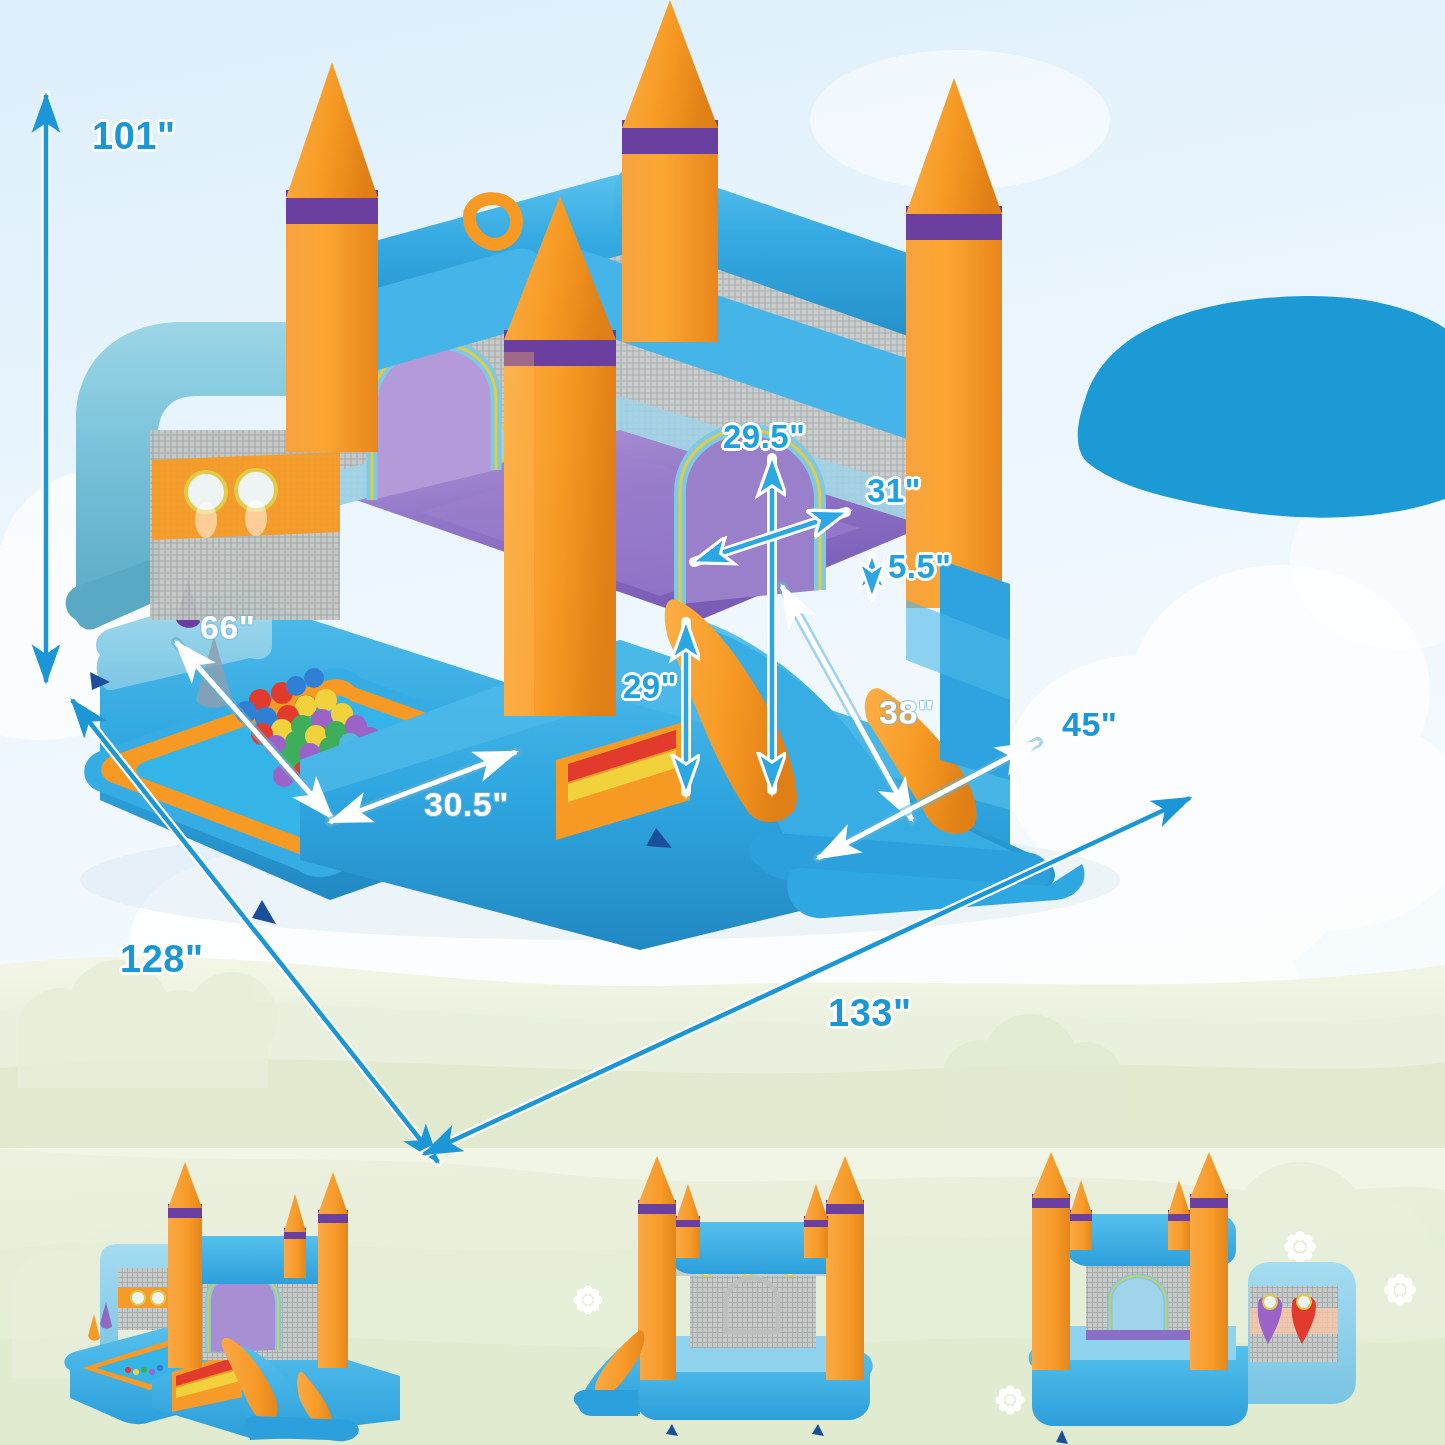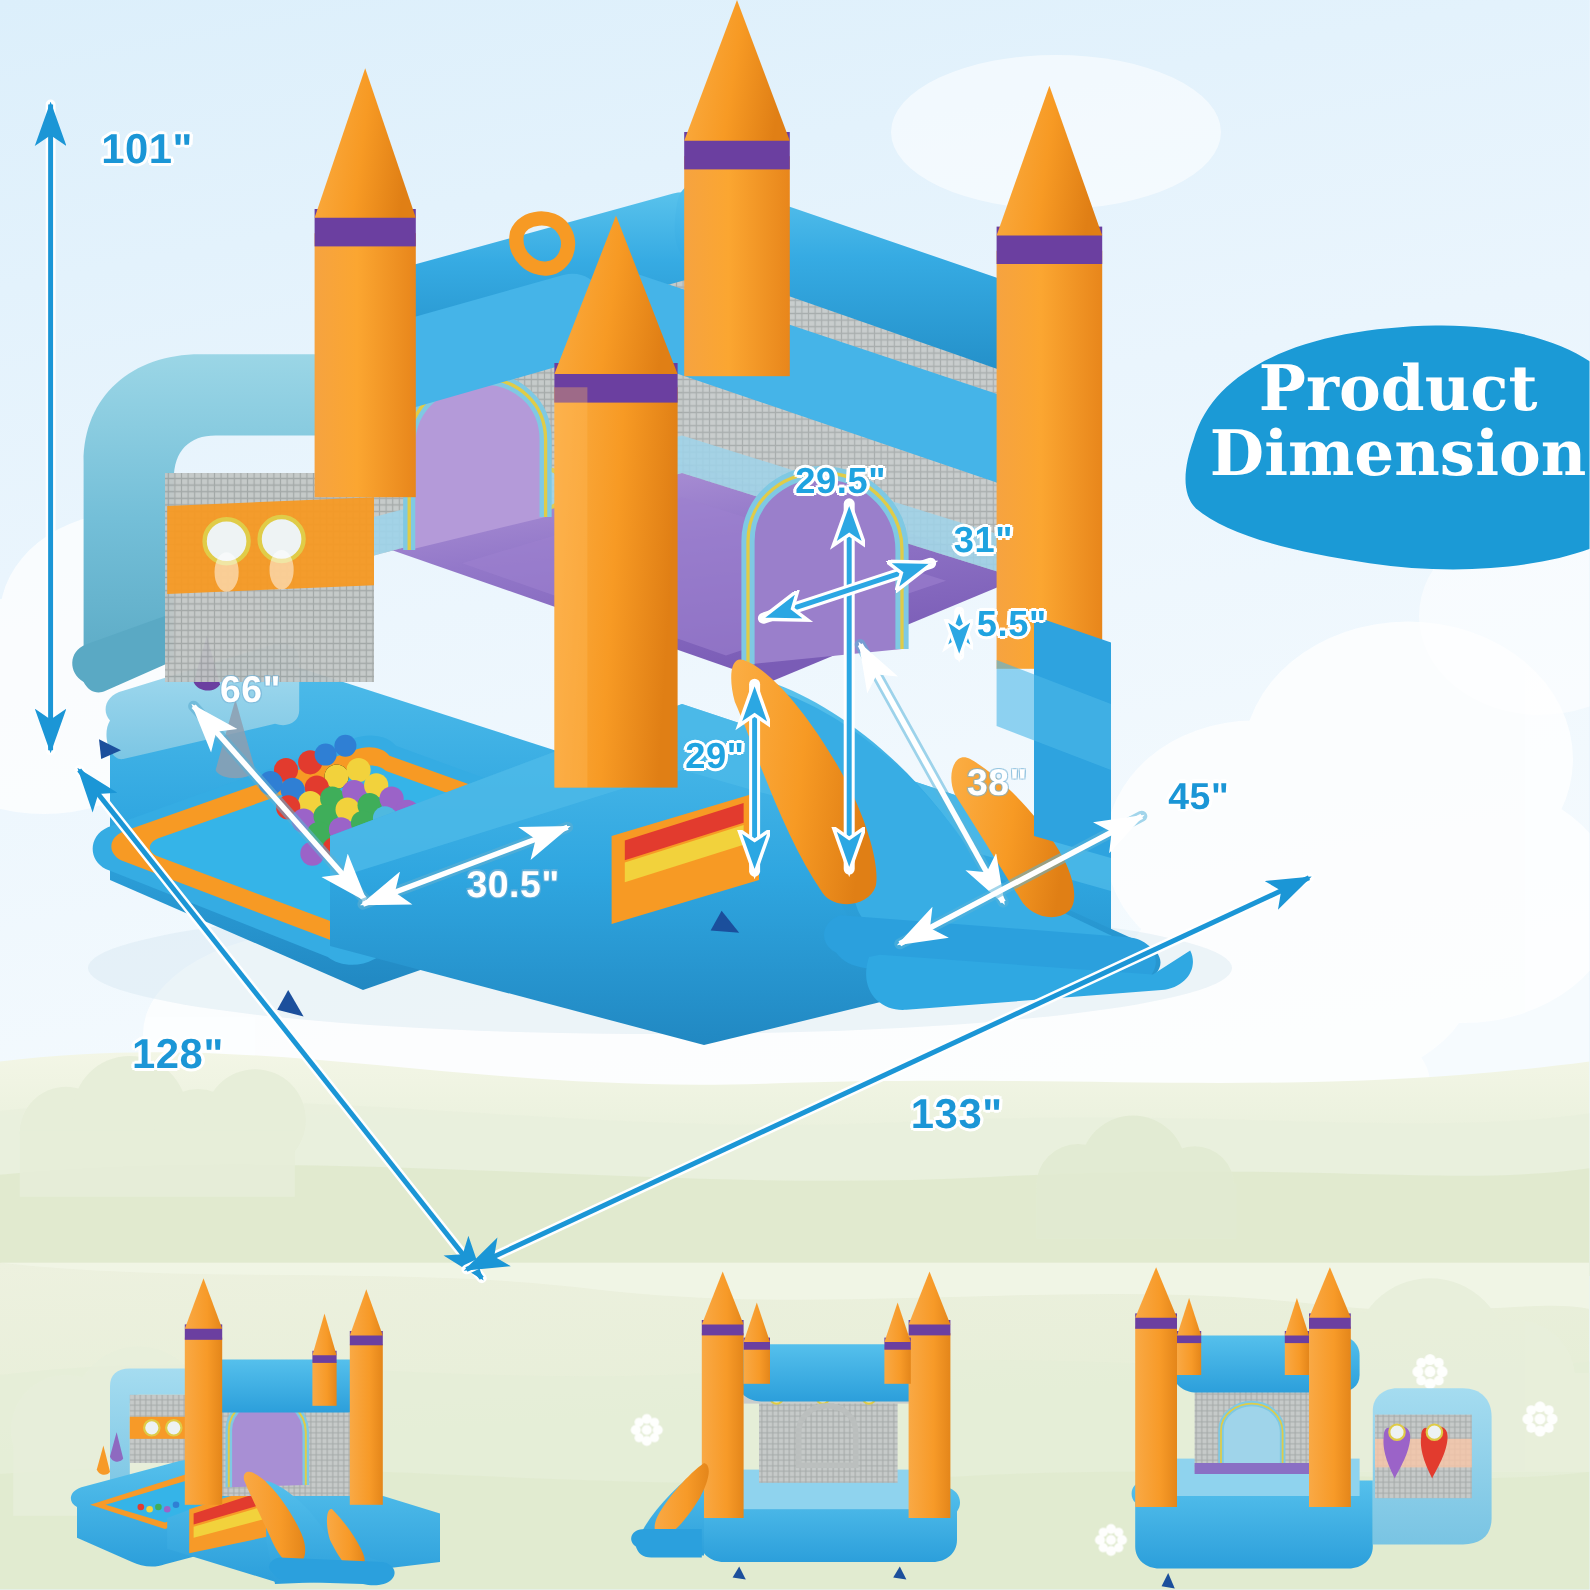--- a/index.html
+++ b/index.html
@@ -515,22 +515,20 @@
   <div class="dim-blue" style="left:1062px; top:705px; font-size:34px;">45"</div>
 
   <div class="dim-blue" style="left:120px; top:938px; font-size:38px;">128"</div>
 
   <div class="dim-blue" style="left:828px; top:992px; font-size:38px;">133"</div>
 
   <div id="badge-wrap">
     <svg viewBox="0 0 370 235" style="position:absolute;inset:0;width:100%;height:100%;">
       <path d="M10,110 C30,40 120,8 230,6 C300,5 350,22 378,44 L378,206 C330,226 250,234 170,222 C96,211 40,196 12,172 C-2,158 2,132 10,110 Z" fill="#1B9AD6"></path>
     </svg>
-    <div id="badge-text">Product
-Dimension</div>
   </div>
 
   <svg class="layer" viewBox="0 0 1445 1445" preserveAspectRatio="none">
     <defs>
       <linearGradient id="tOrange" x1="0" y1="0" x2="1" y2="0">
         <stop offset="0%" stop-color="#F9A945"></stop>
           <stop offset="60%" stop-color="#F79A28"></stop>
           <stop offset="100%" stop-color="#E4861A"></stop>
       </linearGradient>
       <linearGradient id="tBlue" x1="0" y1="0" x2="0" y2="1">

